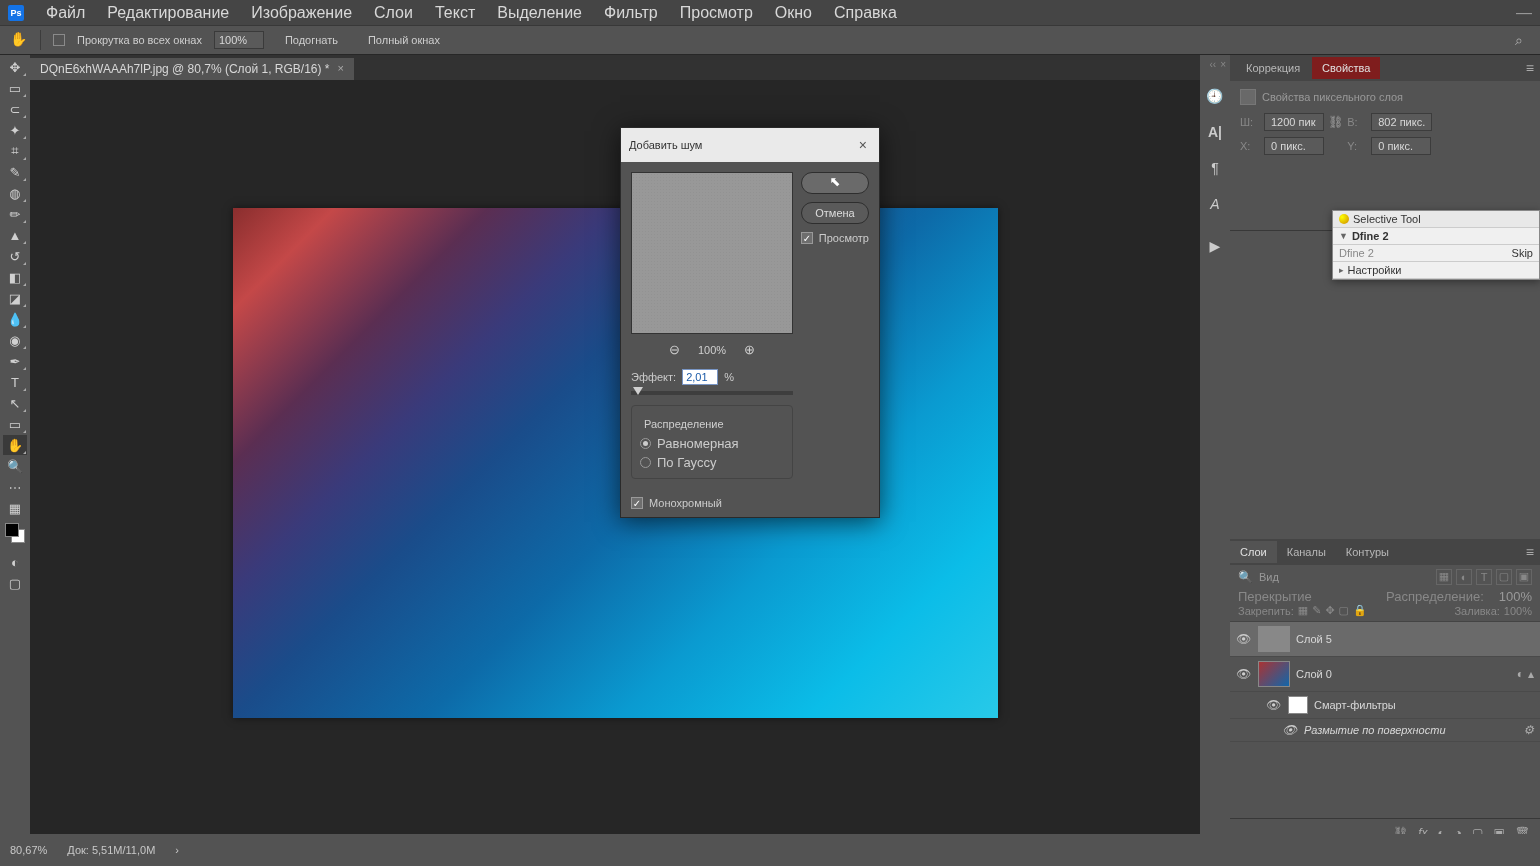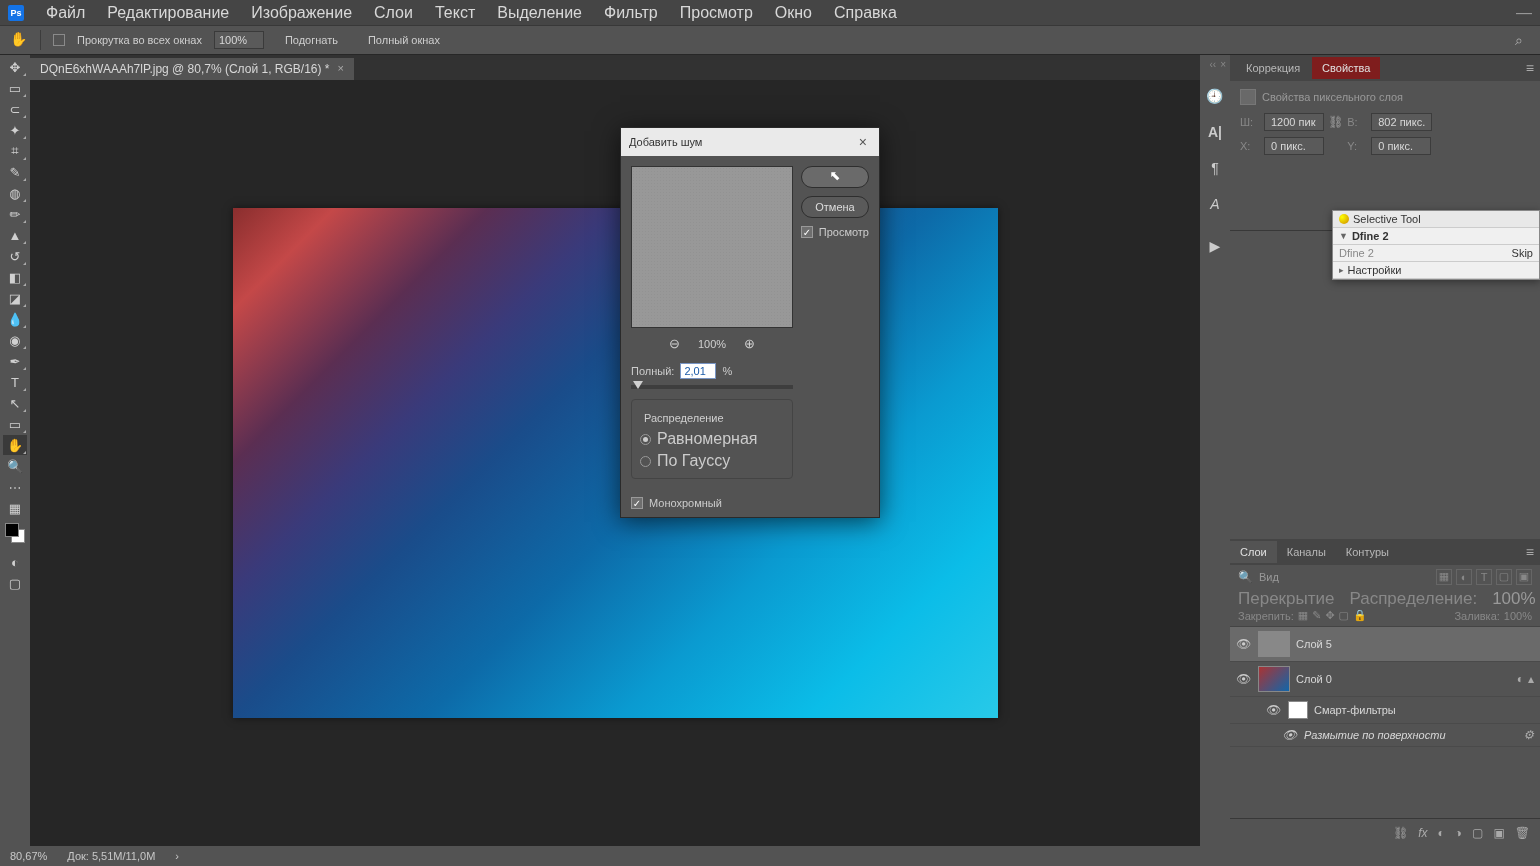--- a/index.html
+++ b/index.html
@@ -50,57 +50,57 @@
 .layhead{height:26px;display:flex;align-items:center;background:#454545}
 .layhead .tab{color:#b8b8b8;font-size:11px;padding:5px 10px}
 .layhead .tab.act{color:#e0e0e0;background:#535353}
 .layhead .menu{margin-left:auto;color:#aaa;font-size:14px;padding:0 6px}
 .layopt{padding:4px 8px;border-bottom:1px solid #444}
 .layrow{display:flex;align-items:center;gap:6px;margin-bottom:4px}
 .layrow .srch{color:#999;font-size:12px}
 .layrow .sel{color:#999;font-size:11px;flex:1}
 .layrow .ficons{display:flex;gap:4px;margin-left:auto}
 .layrow .fi{width:16px;height:16px;color:#888;font-size:11px;display:flex;align-items:center;justify-content:center;border:1px solid #666}
-.bmrow{display:flex;align-items:center;font-size:17px;color:#888;gap:15px}
+.bmrow{display:flex;align-items:center;font-size:13px;color:#888;gap:15px}
 .bmrow .blend{flex:1}
 .bmrow .opval{color:#999}
 .lockrow{display:flex;align-items:flex-end;font-size:11px;color:#888;gap:4px}
 .lockrow .licons{display:flex;gap:4px}
 .lockrow .li{font-size:11px}
 .lockrow .fill{margin-left:auto}
 .layerlist{flex:1;overflow:auto}
 .layer{display:flex;align-items:center;padding:4px 6px;gap:6px;border-bottom:1px solid #4a4a4a}
 .layer.sel{background:#6a6a6a}
 .layer .eye{color:#ccc;font-size:12px;width:16px}
 .layer .thumb{width:32px;height:26px;border:1px solid #888;background:#888}
 .layer .thumb.grad{background:linear-gradient(135deg,#a33,#16a)}
 .layer .thumb.sm{width:20px;height:18px;background:#fff}
 .layer .nm{color:#d8d8d8;font-size:11px}
 .layer.sub{padding-left:36px}
 .layer.ssub{padding-left:52px;font-style:italic}
 .layer .extra{margin-left:auto;color:#aaa;font-size:12px;display:flex;gap:4px}
 .layfoot{height:28px;border-top:1px solid #383838;display:flex;align-items:center;justify-content:flex-end;gap:10px;padding:0 10px}
 .layfoot .fi{color:#aaa;font-size:12px}
-.statusbar{position:absolute;bottom:0;left:0;right:0;height:20px;background:#535353;display:flex;align-items:center;padding:4px 10px;gap:20px;color:#c8c8c8;font-size:11px}
+.statusbar{position:absolute;bottom:0;left:0;right:0;height:20px;background:#535353;display:flex;align-items:center;padding:16px 10px;gap:20px;color:#c8c8c8;font-size:11px}
 .dialog{position:absolute;left:620px;top:127px;width:260px;background:#535353;border:1px solid #2a2a2a;box-shadow:0 4px 24px rgba(0,0,0,.6)}
-.dtitle{height:28px;background:#eaeaea;color:#333;font-size:11px;display:flex;align-items:center;padding:0 8px}
+.dtitle{height:34px;background:#eaeaea;color:#333;font-size:11px;display:flex;align-items:center;padding:0 8px}
 .dtitle .x{margin-left:auto;color:#555;font-size:14px;padding:0 4px}
 .dbody{padding:10px;display:flex;gap:8px}
 .dleft{flex:1}
 .preview{width:162px;height:162px;background:#989898;border:1px solid #333;position:relative;overflow:hidden}
 .preview::after{content:'';position:absolute;inset:0;background-image:radial-gradient(circle,rgba(0,0,0,.04) 1px,transparent 1px);background-size:3px 3px}
 .zoomrow{display:flex;align-items:center;justify-content:center;gap:18px;margin-top:8px;color:#d0d0d0;font-size:11px}
 .zoomrow .zi{font-size:13px}
 .effrow{display:flex;align-items:center;gap:6px;margin-top:12px;color:#ccc;font-size:11px}
 .effrow .inp{background:#fff;color:#1a5aa8;width:36px;padding:1px 3px;font-size:11px;border:1px solid #7895c4}
 .slider{width:100%;height:4px;background:#3e3e3e;margin-top:6px;position:relative}
 .slider .handle{position:absolute;left:2px;top:-4px;width:0;height:0;border-left:5px solid transparent;border-right:5px solid transparent;border-top:8px solid #d0d0d0}
 .fset{border:1px solid #444;border-radius:4px;padding:8px 8px;margin-top:10px}
 .fset .leg{color:#d0d0d0;font-size:11px;margin-top:-14px;background:#535353;display:inline-block;padding:0 4px}
-.radio{display:flex;align-items:center;gap:6px;color:#ccc;font-size:16px;margin-top:4px}
+.radio{display:flex;align-items:center;gap:6px;color:#ccc;font-size:13px;margin-top:4px}
 .radio .r{width:11px;height:11px;border-radius:50%;border:1px solid #999;display:flex;align-items:center;justify-content:center}
 .radio .r.on::after{content:'';width:5px;height:5px;border-radius:50%;background:#ccc}
 .check{display:flex;align-items:center;gap:6px;color:#ccc;font-size:11px;padding:8px 10px}
 .check .c{width:12px;height:12px;border:1px solid #999;background:#6e6e6e;display:flex;align-items:center;justify-content:center;color:#fff;font-size:10px}
 .dright{width:68px;display:flex;flex-direction:column;gap:8px}
 .dbtn{border:1px solid #2e2e2e;background:#5a5a5a;color:#ddd;font-size:11px;padding:4px 0;border-radius:12px;text-align:center;position:relative}
 .dbtn.ok{background:#6a6a6a}
 .cursor{position:absolute;left:50%;top:50%;transform:translate(-50%,-60%);color:#fff;font-size:13px;pointer-events:none}
 .seltool{position:absolute;right:0;top:210px;width:208px;background:#f0f0f0;border:1px solid #888;font-size:11px;box-shadow:0 2px 8px rgba(0,0,0,.4)}
 .seltool .st{padding:2px 6px;display:flex;align-items:center;gap:4px;color:#333;border-bottom:1px solid #ccc}
@@ -313,21 +313,21 @@
  </div>
  <div class="dbody">
   <div class="dleft">
    <div class="preview"></div>
    <div class="zoomrow">
     <span class="zi">⊖</span>
     <span>100%</span>
     <span class="zi">⊕</span>
    </div>
    <div class="effrow">
-    <span>Полный:</span>
+    <span>Эффект:</span>
     <span class="inp">2,01</span>
     <span>%</span>
    </div>
    <div class="slider">
           <div class="handle"></div>
         </div>
    <div class="fset">
     <div class="leg">Распределение</div>
     <div class="radio">
             <span class="r on"></span>

